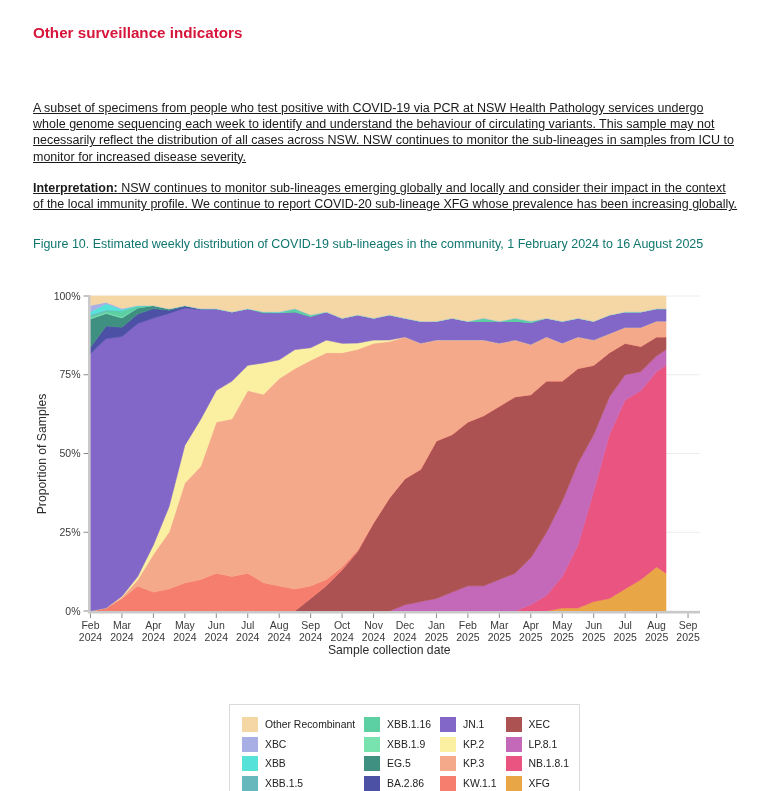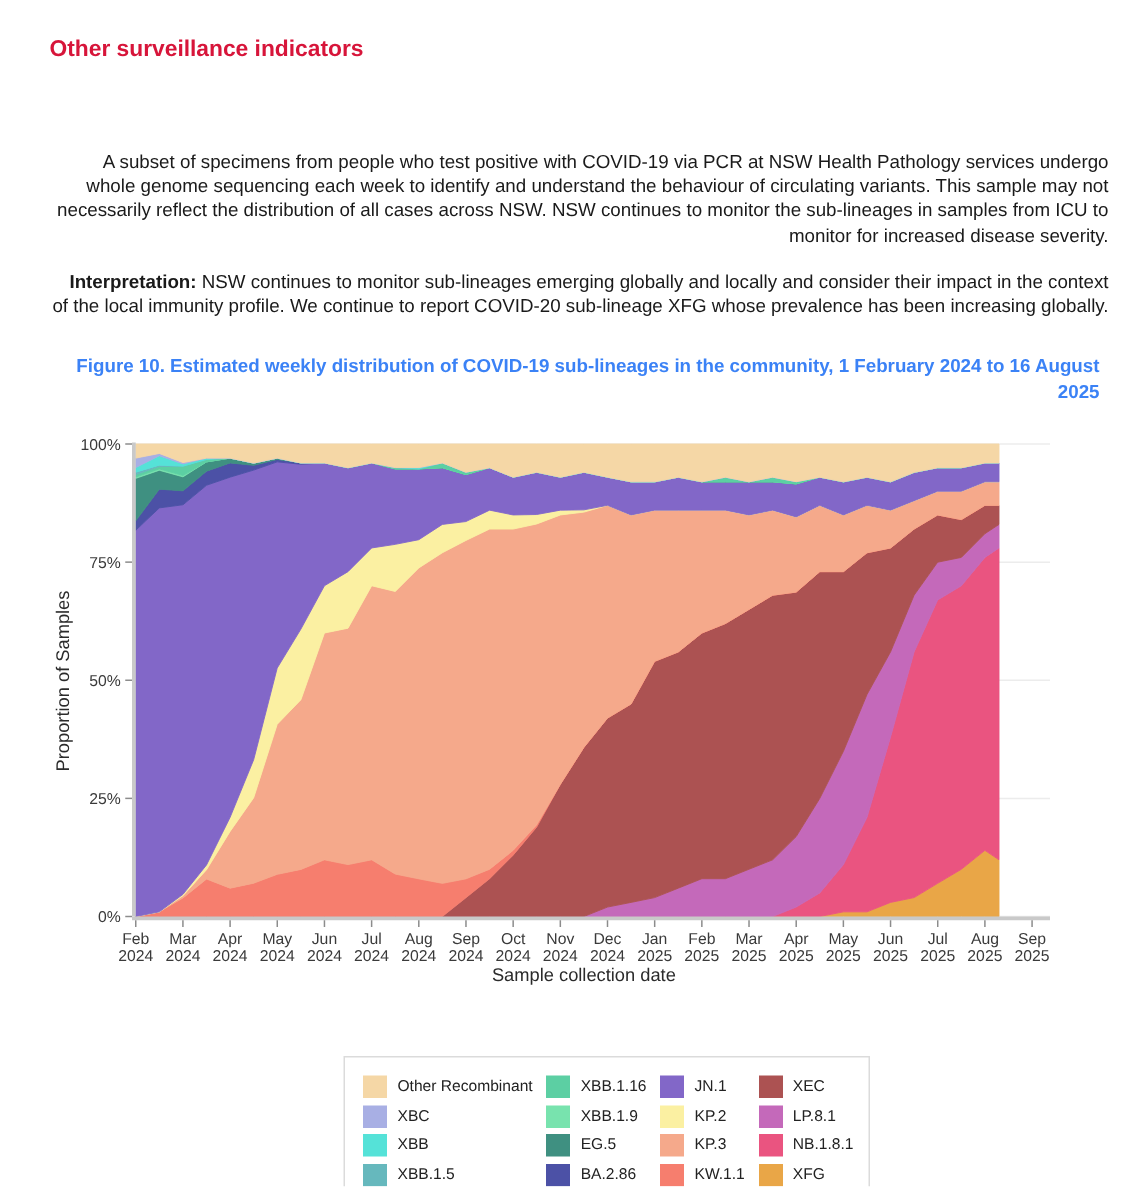--- a/index.html
+++ b/index.html
@@ -1,21 +1,21 @@
 <!DOCTYPE html>
 <html><head>
 <meta charset="utf-8">
 <style>
   html,body{margin:0;padding:0;background:#ffffff;}
   #page{position:relative;width:762px;height:791px;background:#ffffff;overflow:hidden;
-        font-family:"Liberation Sans", sans-serif;text-align:right;}
+        font-family:"Liberation Sans", sans-serif;}
   .abs{position:absolute;}
   #section-title{left:33px;top:24px;font-size:15.2px;font-weight:bold;}
   #subtitle{left:33px;top:55px;font-size:17.5px;font-weight:normal;}
-  .body-para{left:33px;width:706px;font-size:12.5px;line-height:16.2px;color:#1a1a1a;}
+  .body-para{left:33px;width:706px;font-size:12.5px;line-height:16.2px;color:#1a1a1a;text-decoration:underline;}
   #para1{top:100px;}
   #para2{top:180px;}
   #fig-caption{left:33px;top:236px;width:700px;font-size:12.5px;line-height:16.5px;}
   #chart-svg{left:0;top:284px;}
   #legend{left:229px;top:671px;display:inline-grid;grid-template-rows:repeat(4,19.5px);
           grid-auto-flow:column;column-gap:9px;align-items:center;background:#fff;
           border:1px solid #dbdbdb;padding:10px 10px 9px 12px;margin-top:33px;}
   .legend-item{display:flex;align-items:center;gap:7px;}
   .swatch{width:16px;height:15px;flex:0 0 auto;}
   .legend-label{font-size:10.4px;color:#222;white-space:nowrap;}
@@ -27,21 +27,21 @@
 
   <div id="section-title" class="abs" style="color: rgb(215, 21, 58);">Other surveillance indicators</div>
 
 
   <div id="para1" class="abs body-para">A subset of specimens from people who test positive with COVID-19 via PCR at NSW Health Pathology services undergo whole genome sequencing each week to identify and understand the behaviour of circulating variants. This sample may not necessarily reflect the distribution of all cases across NSW. NSW continues to monitor the sub-lineages in samples from ICU to monitor for increased disease severity.</div>
 
   <div id="para2" class="abs body-para">
     <span style="font-weight:bold">Interpretation:</span><span> NSW continues to monitor sub-lineages emerging globally and locally and consider their impact in the context of the local immunity profile. We continue to report COVID-20 sub-lineage XFG whose prevalence has been increasing globally.</span>
   </div>
 
-  <div id="fig-caption" class="abs" style="color: #3b82f6; font-weight: bold;">Figure 10. Estimated weekly distribution of COVID-19 sub-lineages in the community, 1 February 2024 to 16 August 2025</div>
+  <div id="fig-caption" class="abs" style="color: #0f766e;">Figure 10. Estimated weekly distribution of COVID-19 sub-lineages in the community, 1 February 2024 to 16 August 2025</div>
 
   <svg id="chart-svg" class="abs" width="762" height="380" viewBox="0 0 762 380">
       <line x1="89.5" y1="327" x2="700" y2="327" stroke="#ECECEC" stroke-width="1"></line>
       <line x1="89.5" y1="248.25" x2="700" y2="248.25" stroke="#ECECEC" stroke-width="1"></line>
       <line x1="89.5" y1="169.5" x2="700" y2="169.5" stroke="#ECECEC" stroke-width="1"></line>
       <line x1="89.5" y1="90.75" x2="700" y2="90.75" stroke="#ECECEC" stroke-width="1"></line>
       <line x1="89.5" y1="12" x2="700" y2="12" stroke="#ECECEC" stroke-width="1"></line>
       <polygon points="90.5,327.0 106.2,327.0 122.0,327.0 137.7,327.0 153.4,327.0 169.1,327.0 184.8,327.0 200.6,327.0 216.3,327.0 232.0,327.0 247.8,327.0 263.5,327.0 279.2,327.0 294.9,327.0 310.6,327.0 326.4,327.0 342.1,327.0 357.8,327.0 373.6,327.0 389.3,327.0 405.0,327.0 420.7,327.0 436.4,327.0 452.2,327.0 467.9,327.0 483.6,327.0 499.3,327.0 515.1,327.0 530.8,327.0 546.5,327.0 562.3,323.9 578.0,323.9 593.7,317.6 609.4,314.4 625.1,304.9 640.9,295.5 656.6,282.9 666.0,289.2 666.0,327.0 656.6,327.0 640.9,327.0 625.1,327.0 609.4,327.0 593.7,327.0 578.0,327.0 562.3,327.0 546.5,327.0 530.8,327.0 515.1,327.0 499.3,327.0 483.6,327.0 467.9,327.0 452.2,327.0 436.4,327.0 420.7,327.0 405.0,327.0 389.3,327.0 373.6,327.0 357.8,327.0 342.1,327.0 326.4,327.0 310.6,327.0 294.9,327.0 279.2,327.0 263.5,327.0 247.8,327.0 232.0,327.0 216.3,327.0 200.6,327.0 184.8,327.0 169.1,327.0 153.4,327.0 137.7,327.0 122.0,327.0 106.2,327.0 90.5,327.0" fill="#E9A647" stroke="#E9A647" stroke-width="0.6"></polygon>
       <polygon points="90.5,327.0 106.2,327.0 122.0,327.0 137.7,327.0 153.4,327.0 169.1,327.0 184.8,327.0 200.6,327.0 216.3,327.0 232.0,327.0 247.8,327.0 263.5,327.0 279.2,327.0 294.9,327.0 310.6,327.0 326.4,327.0 342.1,327.0 357.8,327.0 373.6,327.0 389.3,327.0 405.0,327.0 420.7,327.0 436.4,327.0 452.2,327.0 467.9,327.0 483.6,327.0 499.3,327.0 515.1,327.0 530.8,320.7 546.5,311.3 562.3,292.4 578.0,260.9 593.7,207.3 609.4,150.6 625.1,116.0 640.9,106.5 656.6,87.6 666.0,81.3 666.0,289.2 656.6,282.9 640.9,295.5 625.1,304.9 609.4,314.4 593.7,317.6 578.0,323.9 562.3,323.9 546.5,327.0 530.8,327.0 515.1,327.0 499.3,327.0 483.6,327.0 467.9,327.0 452.2,327.0 436.4,327.0 420.7,327.0 405.0,327.0 389.3,327.0 373.6,327.0 357.8,327.0 342.1,327.0 326.4,327.0 310.6,327.0 294.9,327.0 279.2,327.0 263.5,327.0 247.8,327.0 232.0,327.0 216.3,327.0 200.6,327.0 184.8,327.0 169.1,327.0 153.4,327.0 137.7,327.0 122.0,327.0 106.2,327.0 90.5,327.0" fill="#EA5480" stroke="#EA5480" stroke-width="0.6"></polygon>
       <polygon points="90.5,327.0 106.2,327.0 122.0,327.0 137.7,327.0 153.4,327.0 169.1,327.0 184.8,327.0 200.6,327.0 216.3,327.0 232.0,327.0 247.8,327.0 263.5,327.0 279.2,327.0 294.9,327.0 310.6,327.0 326.4,327.0 342.1,327.0 357.8,327.0 373.6,327.0 389.3,327.0 405.0,320.7 420.7,317.6 436.4,314.4 452.2,308.1 467.9,301.8 483.6,301.8 499.3,295.5 515.1,289.2 530.8,273.7 546.5,248.3 562.3,216.8 578.0,179.0 593.7,150.6 609.4,112.8 625.1,90.8 640.9,87.6 656.6,71.8 666.0,65.6 666.0,81.3 656.6,87.6 640.9,106.5 625.1,116.0 609.4,150.6 593.7,207.3 578.0,260.9 562.3,292.4 546.5,311.3 530.8,320.7 515.1,327.0 499.3,327.0 483.6,327.0 467.9,327.0 452.2,327.0 436.4,327.0 420.7,327.0 405.0,327.0 389.3,327.0 373.6,327.0 357.8,327.0 342.1,327.0 326.4,327.0 310.6,327.0 294.9,327.0 279.2,327.0 263.5,327.0 247.8,327.0 232.0,327.0 216.3,327.0 200.6,327.0 184.8,327.0 169.1,327.0 153.4,327.0 137.7,327.0 122.0,327.0 106.2,327.0 90.5,327.0" fill="#C469BA" stroke="#C469BA" stroke-width="0.6"></polygon>

